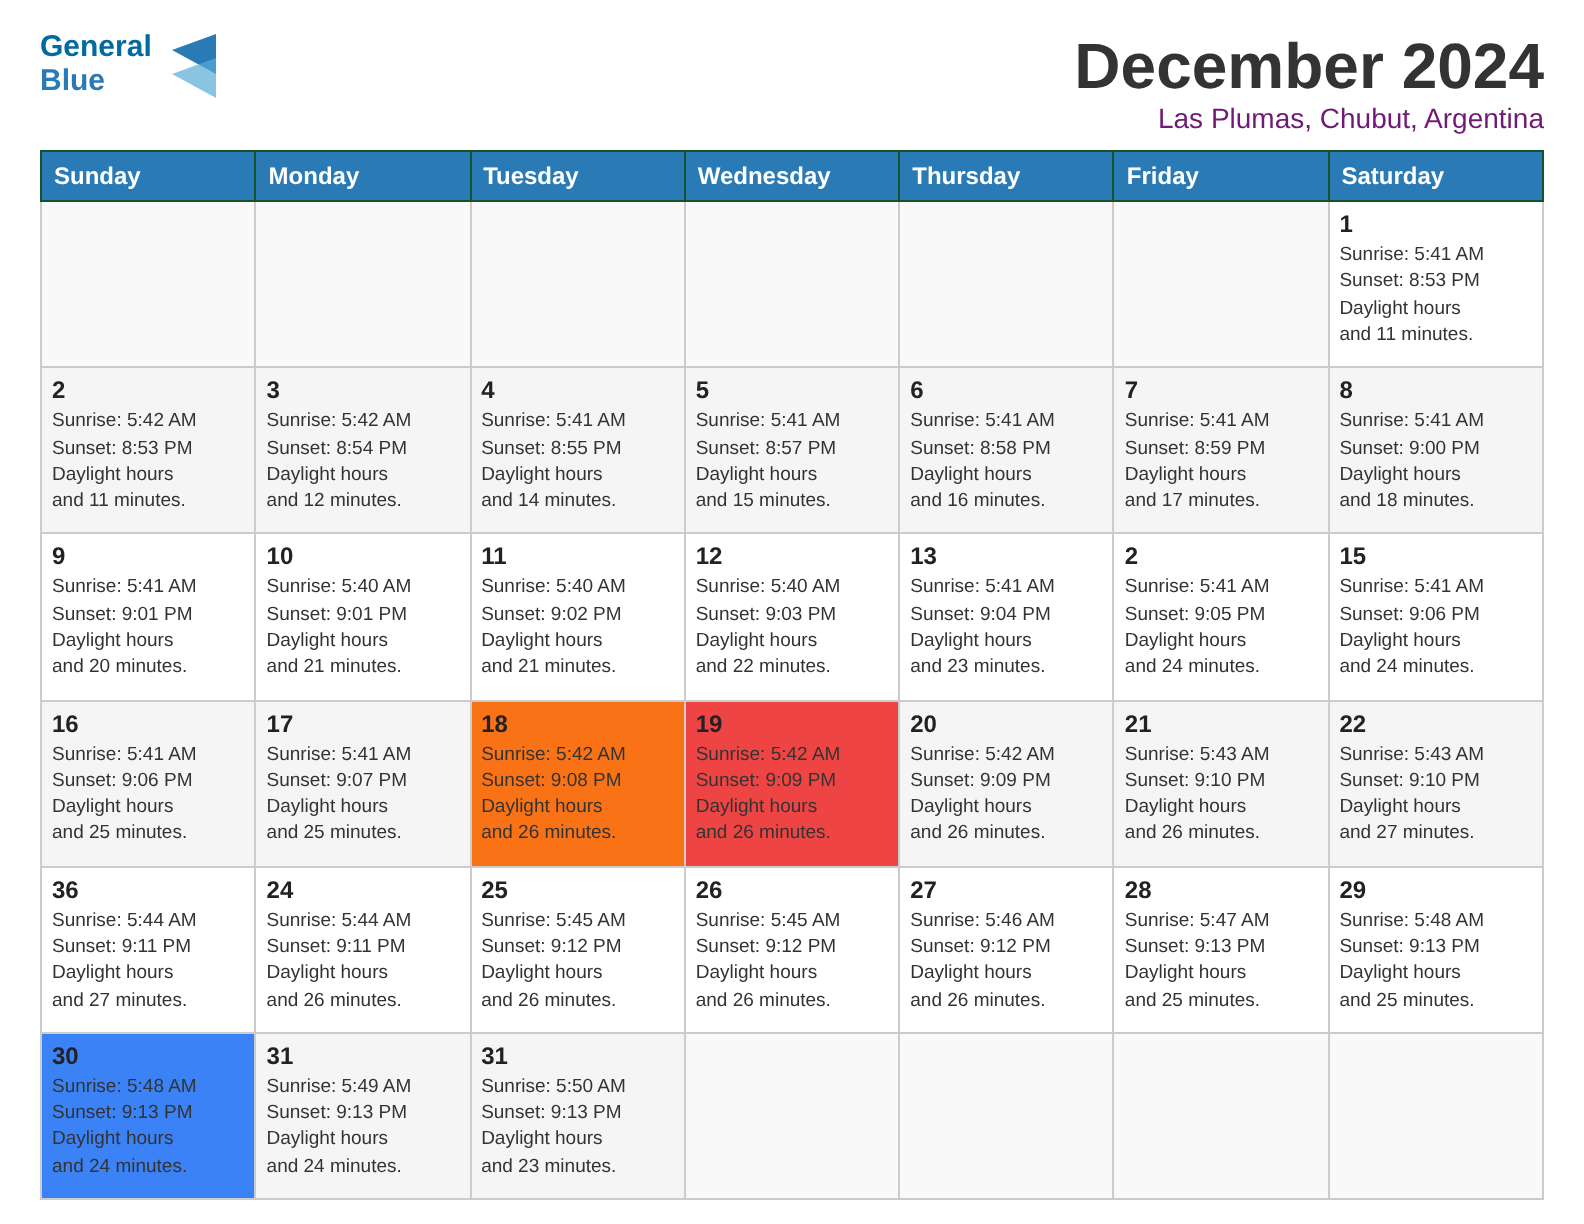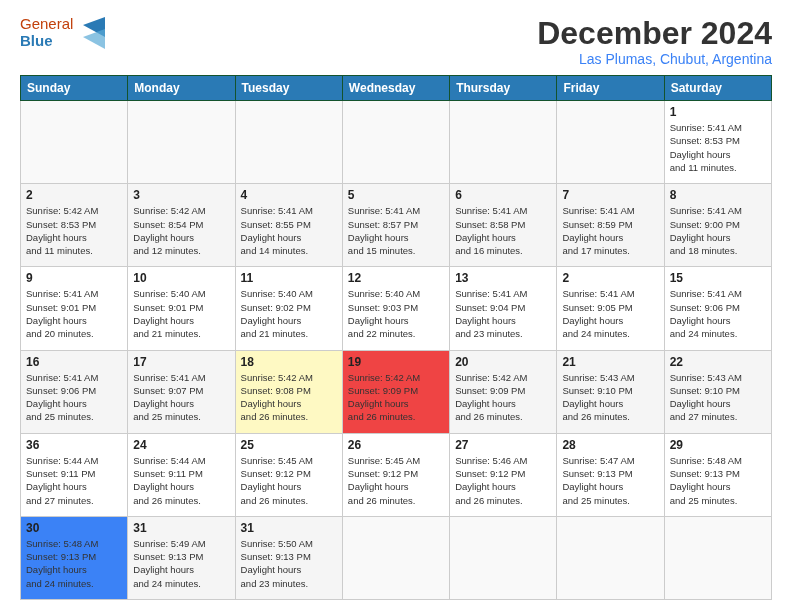--- a/index.html
+++ b/index.html
@@ -33,21 +33,21 @@
     }
     .main-title {
       font-size: 32px;
       font-weight: bold;
       color: #333;
       line-height: 1.1;
       margin-left: 39px;
     }
     .subtitle {
       font-size: 14px;
-      color: #3b82f6;
+      color: #701a75;
     }
     .calendar {
       flex: 1;
       border: 1px solid #ccc;
       border-collapse: collapse;
       width: 100%;
       font-size: 10px;
     }
     .calendar th {
       background-color: #2a7ab5;
@@ -89,21 +89,21 @@
       table-layout: fixed;
     }
   </style>
 </head>
 <body>
 
 <div class="page">
   <div class="header">
     <div class="logo">
   <div style="display:flex;flex-direction:column;line-height:1.1;margin-right:4px;">
-    <span style="font-size:15px;font-weight:normal;color:#c2410c;">General</span>
+    <span style="font-size:15px;font-weight:bold;color:#0369a1;">General</span>
     <span style="font-size:15px;font-weight:bold;color:#2a7ab5;">Blue</span>
   </div>
   <svg width="22" height="32" viewBox="0 0 22 32">
     <polygon points="0,8 22,0 22,20" fill="#2a7ab5"></polygon>
     <polygon points="0,20 22,12 22,32" fill="#5aaad5" opacity="0.7"></polygon>
   </svg>
 </div>
     <div class="title-area">
       <div class="main-title">December 2024</div>
       <div class="subtitle">Las Plumas, Chubut, Argentina</div>
@@ -282,21 +282,21 @@
       </td>
           <td style="background: rgb(245, 245, 245);">
         <span class="day-num">17</span>
         <span class="day-info">
           Sunrise: 5:41 AM<br>
           Sunset: 9:07 PM<br>
           Daylight hours<br>
           and 25 minutes.
         </span>
       </td>
-          <td style="background: #fef9c3;">
+          <td style="background: #f97316;">
         <span class="day-num">18</span>
         <span class="day-info">
           Sunrise: 5:42 AM<br>
           Sunset: 9:08 PM<br>
           Daylight hours<br>
           and 26 minutes.
         </span>
       </td>
           <td style="background: #ef4444;">
         <span class="day-num">19</span>

